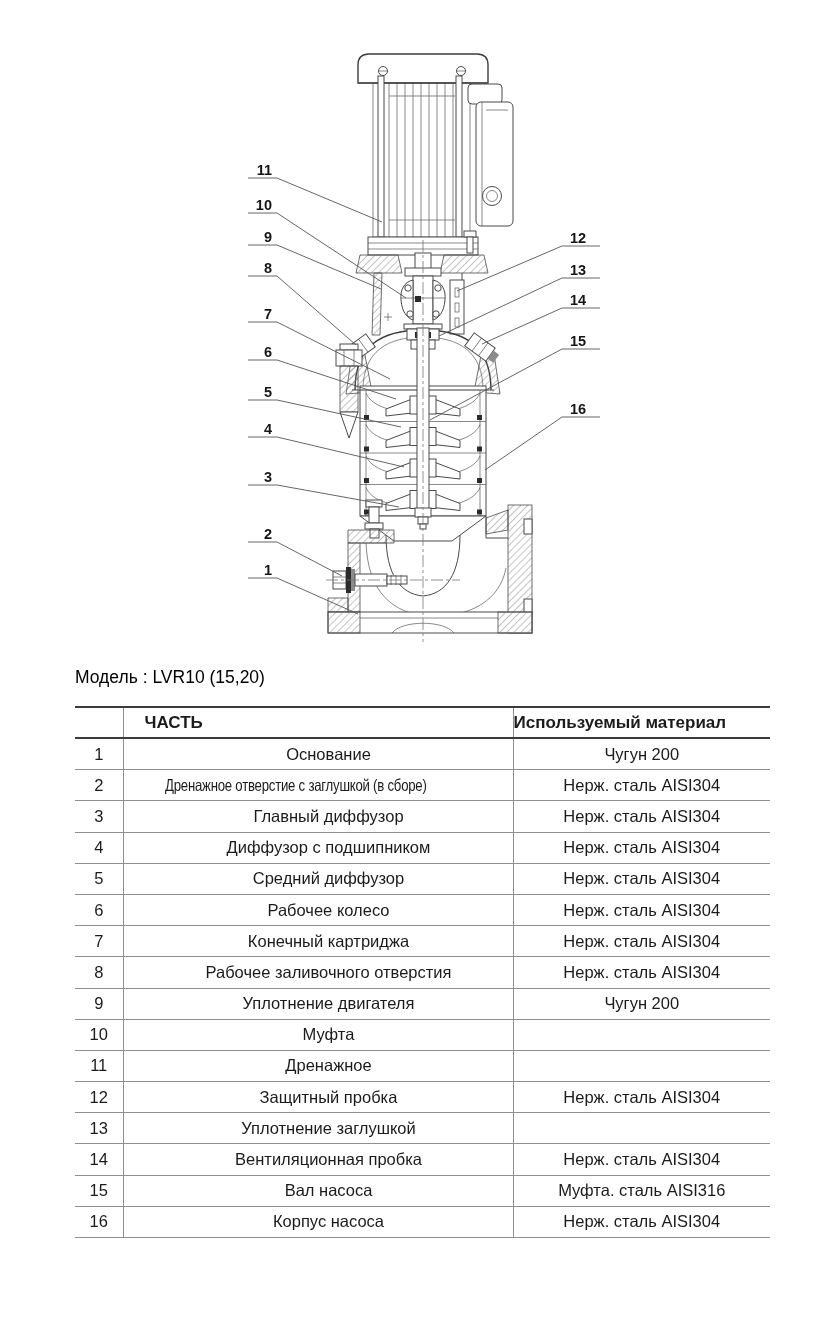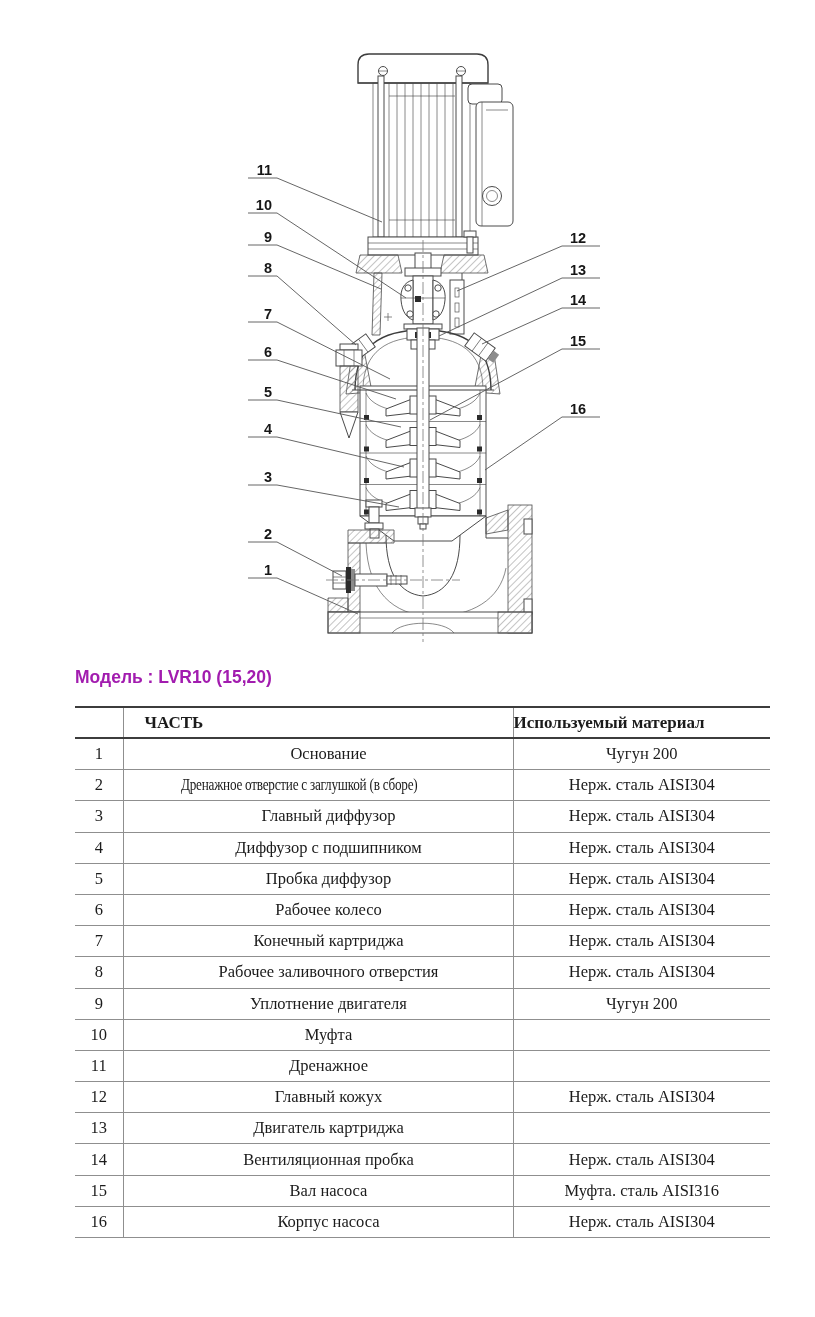--- a/index.html
+++ b/index.html
@@ -13,25 +13,25 @@
   .thin{stroke-width:0.65;}
   .wh{fill:#ffffff;stroke:#4a4a4a;stroke-width:1;}
   .ht{fill:url(#hatch);stroke:#4a4a4a;stroke-width:0.8;}
   .dk{fill:#2b2b2b;stroke:none;}
   .gy{fill:#8c8c8c;stroke:none;}
   .cl{fill:none;stroke:#777;stroke-width:0.8;stroke-dasharray:12 3 3 3;}
   .callout-line{fill:none;stroke:#555;stroke-width:0.9;}
   .callout-num{font-family:"Liberation Sans",sans-serif;font-size:14.5px;font-weight:bold;fill:#161616;}
 
   
-  .model-title{position:absolute;left:75px;top:667px;font-size:17.5px;font-weight:bold;color:#a21caf;}
+  .model-title{position:absolute;left:75px;top:667px;font-size:17.5px;font-weight:normal;color:#000000;}
 
   
   table.parts{position:absolute;left:75px;top:706px;width:695px;border-collapse:collapse;
-              table-layout:fixed;font-size:16.5px;color:#1b1b1b;font-family:Liberation Serif, serif;}
+              table-layout:fixed;font-size:16.5px;color:#1b1b1b;}
   table.parts thead th{border-top:2.5px solid #3c3c3c;border-bottom:2px solid #3c3c3c;
               font-size:17px;font-weight:bold;text-align:left;height:29px;vertical-align:middle;padding:0;}
   table.parts tbody td{border-bottom:1.4px solid #8f8f8f;height:30.2px;vertical-align:middle;padding:0;text-align:center;}
   table.parts th:nth-child(1),table.parts td:nth-child(1){border-right:1.4px solid #8f8f8f;text-align:center;}
   table.parts th:nth-child(2),table.parts td:nth-child(2){border-right:1.4px solid #8f8f8f;padding-left:21px;}
   table.parts th:nth-child(3),table.parts td:nth-child(3){}
   .condensed{display:inline-block;transform:scaleX(0.8);transform-origin:0 60%;
              white-space:nowrap;letter-spacing:-0.3px;}
 </style>
 </head>
@@ -320,21 +320,21 @@
       <td class="c-part"><span>Главный диффузор</span></td>
       <td class="c-mat"><span>Нерж. сталь AISI304</span></td>
     </tr>
         <tr>
       <td class="c-num">4</td>
       <td class="c-part"><span>Диффузор с подшипником</span></td>
       <td class="c-mat"><span>Нерж. сталь AISI304</span></td>
     </tr>
         <tr>
       <td class="c-num">5</td>
-      <td class="c-part"><span>Пробка диффузор</span></td>
+      <td class="c-part"><span>Средний диффузор</span></td>
       <td class="c-mat"><span>Нерж. сталь AISI304</span></td>
     </tr>
         <tr>
       <td class="c-num">6</td>
       <td class="c-part"><span>Рабочее колесо</span></td>
       <td class="c-mat"><span>Нерж. сталь AISI304</span></td>
     </tr>
         <tr>
       <td class="c-num">7</td>
       <td class="c-part"><span>Конечный картриджа</span></td>
@@ -355,26 +355,26 @@
       <td class="c-part"><span>Муфта</span></td>
       <td class="c-mat"><span></span></td>
     </tr>
         <tr>
       <td class="c-num">11</td>
       <td class="c-part"><span>Дренажное</span></td>
       <td class="c-mat"><span></span></td>
     </tr>
         <tr>
       <td class="c-num">12</td>
-      <td class="c-part"><span>Главный кожух</span></td>
+      <td class="c-part"><span>Защитный пробка</span></td>
       <td class="c-mat"><span>Нерж. сталь AISI304</span></td>
     </tr>
         <tr>
       <td class="c-num">13</td>
-      <td class="c-part"><span>Двигатель картриджа</span></td>
+      <td class="c-part"><span>Уплотнение заглушкой</span></td>
       <td class="c-mat"><span></span></td>
     </tr>
         <tr>
       <td class="c-num">14</td>
       <td class="c-part"><span>Вентиляционная пробка</span></td>
       <td class="c-mat"><span>Нерж. сталь AISI304</span></td>
     </tr>
         <tr>
       <td class="c-num">15</td>
       <td class="c-part"><span>Вал насоса</span></td>

